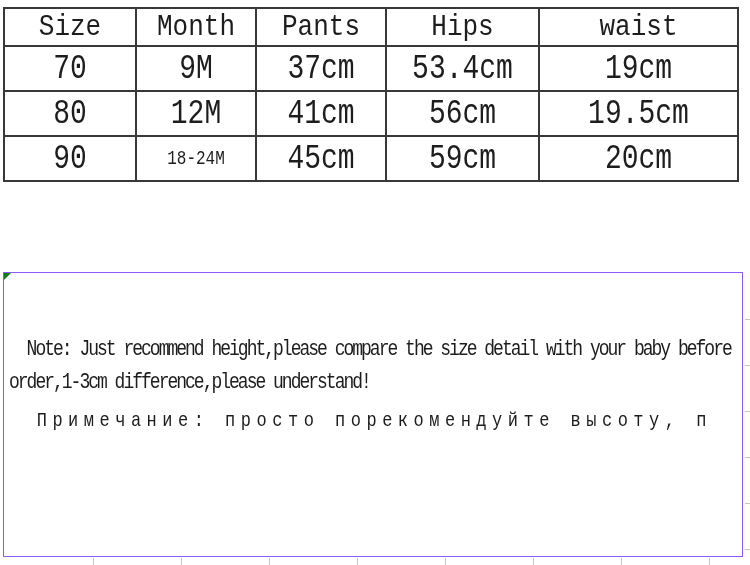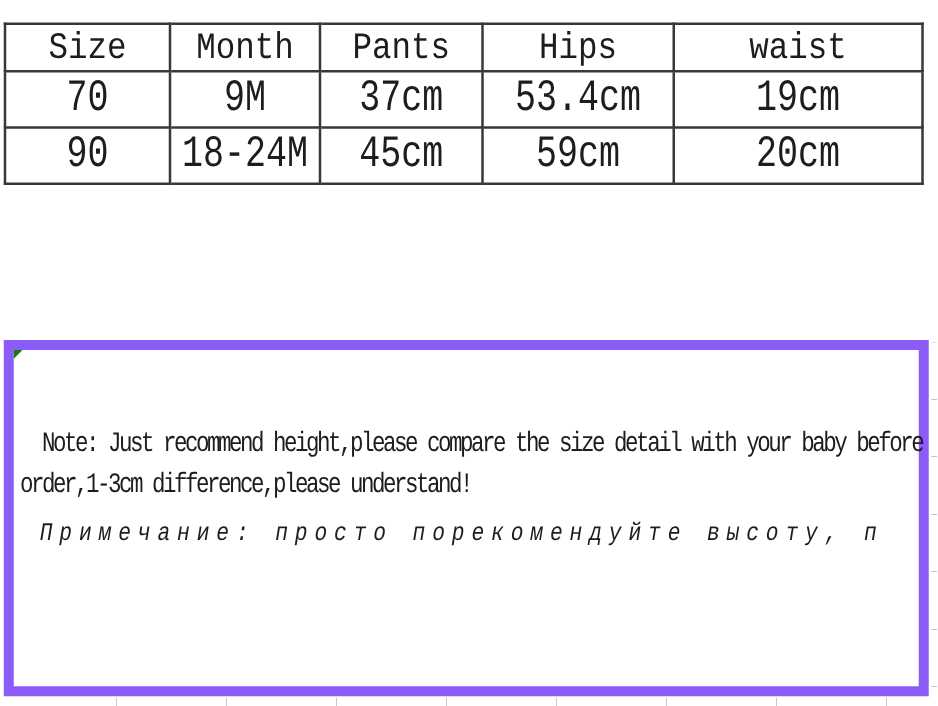--- a/index.html
+++ b/index.html
@@ -10,55 +10,55 @@
     background: #ffffff;
     overflow: hidden;
     font-family: "Liberation Mono", "DejaVu Sans Mono", monospace;
     color: #1d1d1d;
   }
 
   
   table.size-table {
     position: absolute;
     left: 3px;
-    top: 18px;
+    top: 7px;
     width: 734px;
     border-collapse: collapse;
     table-layout: fixed;
   }
   .size-table th, .size-table td {
     border: 2px solid #383838;
     text-align: center;
     vertical-align: middle;
     padding: 0;
     font-weight: normal;
     background: #ffffff;
   }
   .size-table thead tr { height: 38px; }
   .size-table tbody tr { height: 45px; }
   .size-table th { font-size: 26px; }
   .size-table td { font-size: 28px; }
   
-  .size-table tbody tr:nth-child(n+3) td:nth-child(2) { font-size: 24px; }
+  .size-table tbody tr:nth-child(n+3) td:nth-child(2) { font-size: 16px; }
   
   .size-table .t {
     display: inline-block;
     transform: scaleY(1.28);
     white-space: pre;
   }
   .size-table th .t { transform: scaleY(1.15); }
 
   
   .note-box {
     position: absolute;
     left: 3px;
     top: 272px;
     width: 740px;
     height: 285px;
-    border: 8px solid #8b5cf6;
+    border: 1px solid #8b5cf6;
     box-sizing: border-box;
     background: #ffffff;
   }
   .corner-flag {
     position: absolute;
     left: 0;
     top: 0;
     width: 0;
     height: 0;
     border-top: 7px solid #167a1e;
@@ -76,22 +76,21 @@
     white-space: pre;
     overflow: visible;
   }
   .en-line .t2 {
     display: inline-block;
     transform: scaleY(1.25);
     white-space: pre;
   }
   .ru-note {
     margin-top: 7px;
-    padding-left: 5px;
-    font-style: italic;
+    padding-left: 17px;
   }
   .ru-line {
     font-size: 17px;
     letter-spacing: 5.5px;
     line-height: 29px;
     height: 29px;
     white-space: pre;
     overflow: visible;
   }
   .ru-line .t3 {
@@ -150,20 +149,27 @@
     </thead>
     <tbody>
       <tr>
         <td><span class="t">70</span></td>
         <td><span class="t">9M</span></td>
         <td><span class="t">37cm</span></td>
         <td><span class="t">53.4cm</span></td>
         <td><span class="t">19cm</span></td>
       </tr>
       <tr>
+        <td><span class="t">80</span></td>
+        <td><span class="t">12M</span></td>
+        <td><span class="t">41cm</span></td>
+        <td><span class="t">56cm</span></td>
+        <td><span class="t">19.5cm</span></td>
+      </tr>
+      <tr>
         <td><span class="t">90</span></td>
         <td><span class="t">18-24M</span></td>
         <td><span class="t">45cm</span></td>
         <td><span class="t">59cm</span></td>
         <td><span class="t">20cm</span></td>
       </tr>
     </tbody>
   </table>
 
   <div class="note-box">

